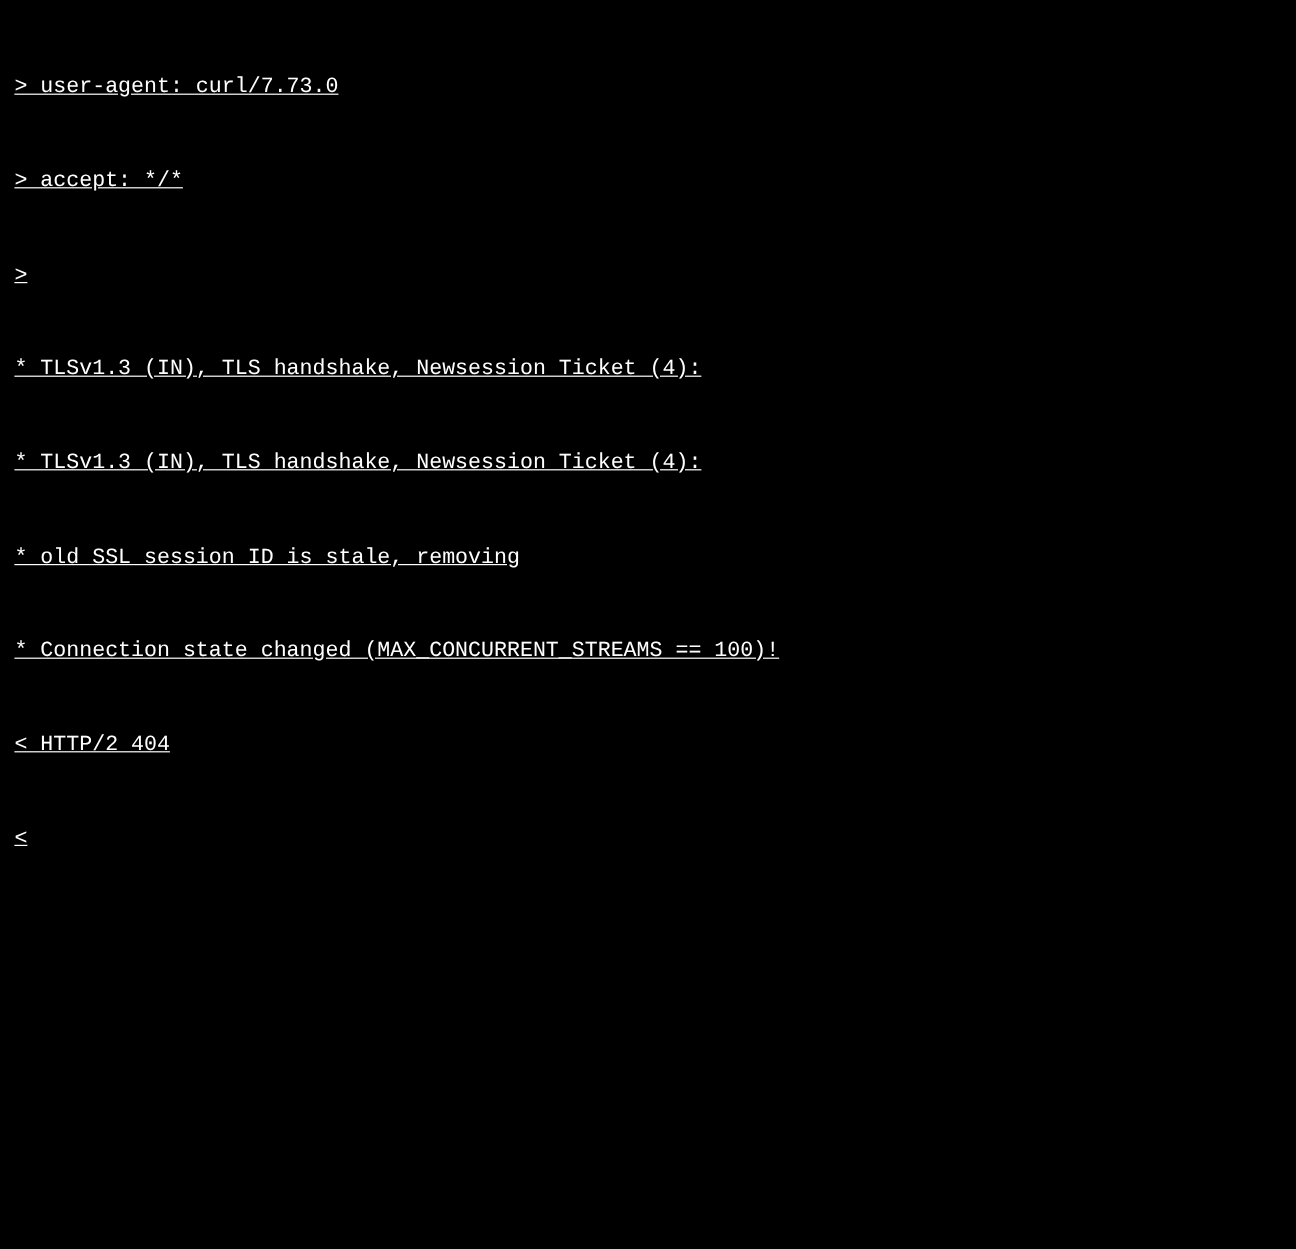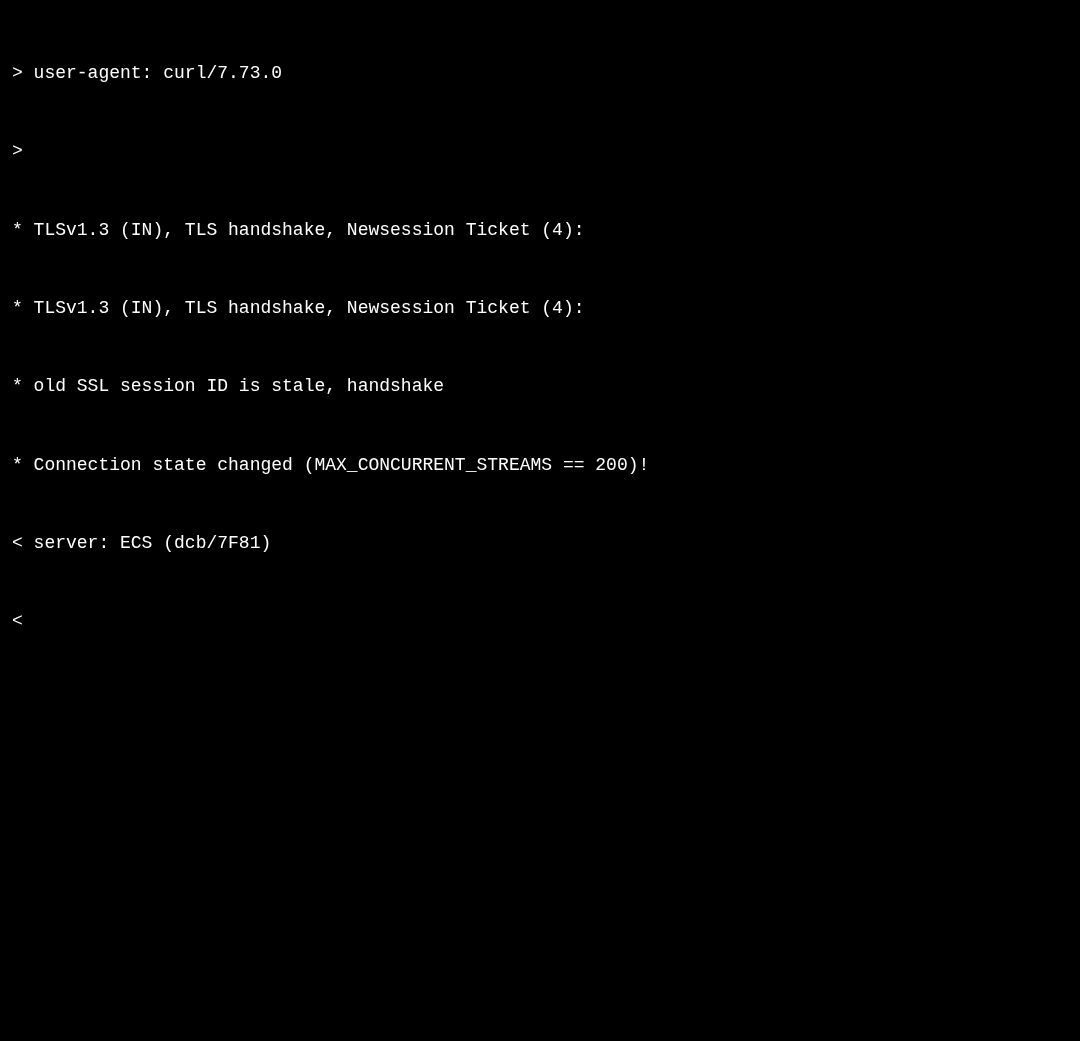--- a/index.html
+++ b/index.html
@@ -22,33 +22,35 @@
 
     .terminal-output {
       white-space: pre-wrap;
       word-break: break-all;
     }
 
     .line {
       display: block;
       white-space: pre-wrap;
       word-break: break-all;
+      text-decoration: underline;
     }
   </style>
 </head>
 <body>
 
 <div class="terminal-output">
   <span class="line">&gt; user-agent: curl/7.73.0</span>
+  <span class="line">&gt; accept: */*</span>
   <span class="line">&gt;</span>
   <span class="line">* TLSv1.3 (IN), TLS handshake, Newsession Ticket (4):</span>
   <span class="line">* TLSv1.3 (IN), TLS handshake, Newsession Ticket (4):</span>
-  <span class="line">* old SSL session ID is stale, handshake</span>
-  <span class="line">* Connection state changed (MAX_CONCURRENT_STREAMS == 200)!</span>
-  <span class="line">&lt; server: ECS (dcb/7F81)</span>
+  <span class="line">* old SSL session ID is stale, removing</span>
+  <span class="line">* Connection state changed (MAX_CONCURRENT_STREAMS == 100)!</span>
+  <span class="line">&lt; HTTP/2 404</span>
   <span class="line">&lt;</span>
   
   
   
   
   
   
   
   
   

